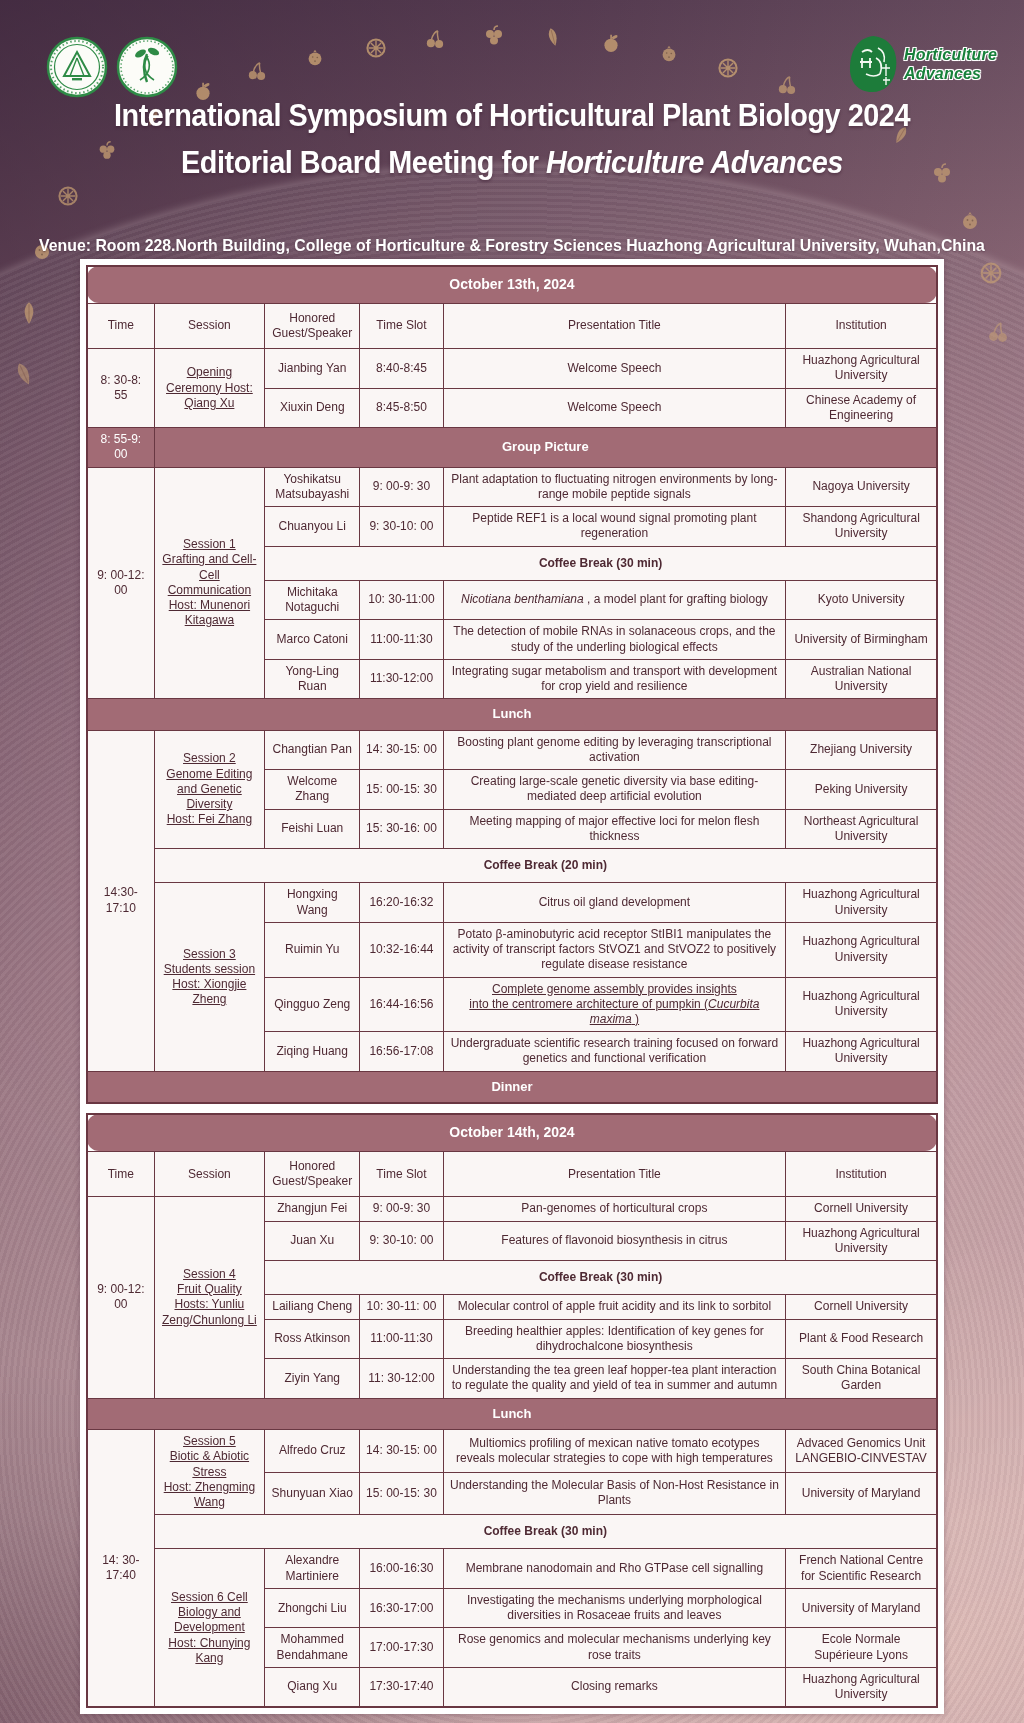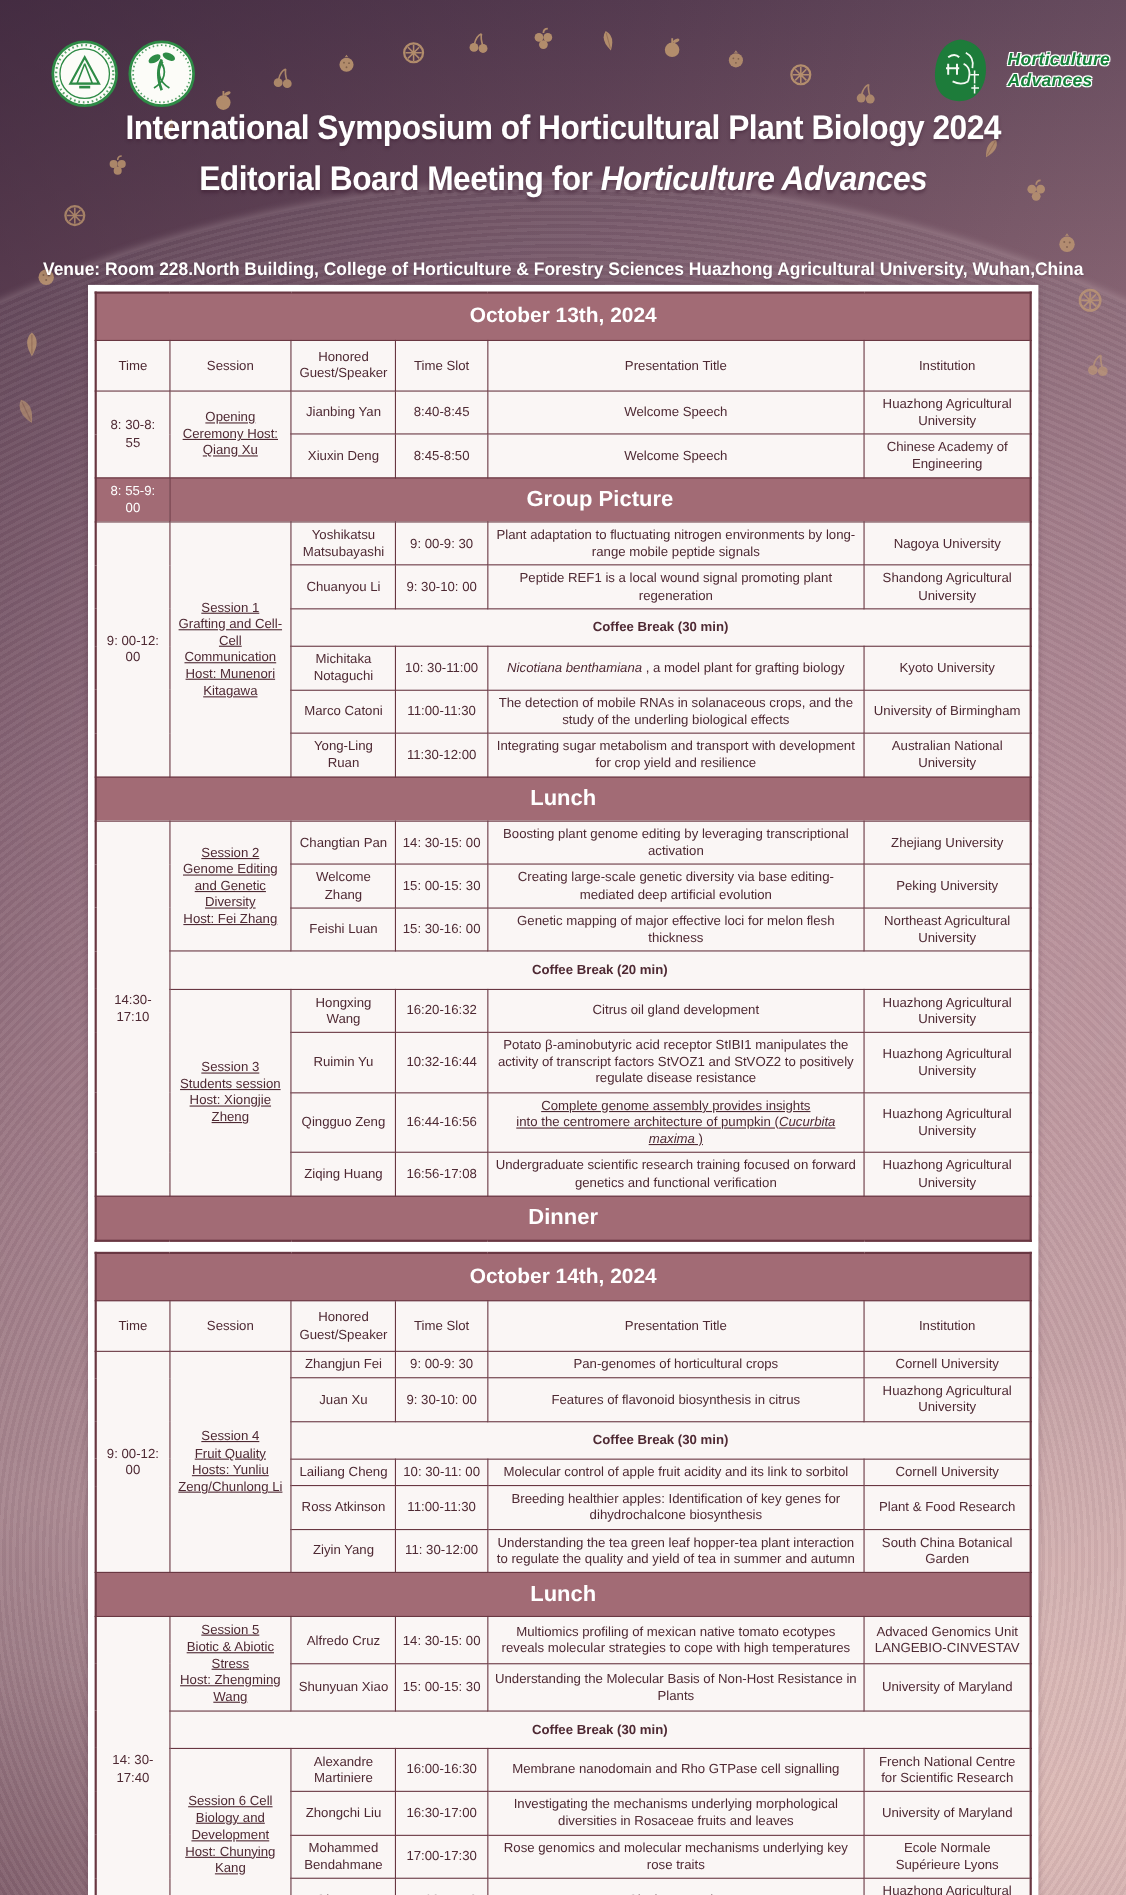--- a/index.html
+++ b/index.html
@@ -16,21 +16,21 @@
     position:absolute;left:50%;top:166px;width:2500px;height:2500px;margin-left:-1250px;
     border-radius:50%;z-index:0;pointer-events:none;
     background:
       radial-gradient(circle at 50% 22%, rgba(255,245,245,.14), rgba(255,245,245,.04) 45%, rgba(120,80,100,.06) 70%),
       repeating-radial-gradient(circle at 50% 50%, rgba(255,240,240,.05) 0 3px, rgba(70,40,60,.05) 3px 6px);
     box-shadow:0 -2px 8px rgba(255,240,240,.25);
   }
   .fr{position:absolute;color:#c9a173;z-index:1;pointer-events:none;}
   .content{position:relative;z-index:2;}
   .logo-circle{position:absolute;top:36px;z-index:3;}
-  .journal{position:absolute;top:34px;left:846px;z-index:3;display:flex;align-items:center;gap:16px;}
+  .journal{position:absolute;top:34px;left:846px;z-index:3;display:flex;align-items:center;gap:4px;}
   .journal-text{
     font-style:italic;font-weight:bold;font-size:16px;line-height:19px;color:#17803a;letter-spacing:.2px;
     text-shadow:-1px -1px 0 #fff,1px -1px 0 #fff,-1px 1px 0 #fff,1px 1px 0 #fff,0 0 2px #fff;
   }
   .title{
     position:absolute;top:92px;left:0;width:100%;text-align:center;z-index:2;color:#fff;
     font-weight:bold;font-size:31px;line-height:47px;letter-spacing:-.5px;
     transform:scaleX(.93);text-shadow:0 2px 3px rgba(55,25,45,.45);
   }
   .title .it{font-style:italic;}
@@ -44,22 +44,22 @@
   }
   table.sched{width:100%;border-collapse:collapse;table-layout:fixed;border:2px solid #693742;}
   table.sched + table.sched{margin-top:9px;}
   .sched td,.sched th{
     border:1px solid #693742;background:#faf6f5;color:#4e2933;
     font-size:12px;line-height:1.27;text-align:center;vertical-align:middle;
     padding:4px 5px;word-wrap:break-word;
   }
   .sched th{font-weight:normal;padding:7px 4px;}
   .band{background:#a26b75 !important;color:#fff !important;font-weight:bold;}
-  td.date-band{font-size:19px;padding:9px 4px;}
-  td.meal-band,td.gp-band{font-size:20px;padding:7px 4px;}
+  td.date-band{font-size:14px;padding:9px 4px;border-radius:12px;}
+  td.meal-band,td.gp-band{font-size:13px;padding:7px 4px;}
   td.band-time{background:#a26b75 !important;color:#fff !important;font-size:12px;}
   td.coffee{font-weight:bold;font-size:12px;padding:9px 4px;}
   .pre{white-space:pre-line;text-decoration:underline;}
   td.title-cell i{font-style:italic;}
 </style>
 </head>
 <body>
 
 <div class="dome"></div>
 
@@ -300,21 +300,21 @@
         </tr>
         <tr>
           <td>Welcome Zhang</td>
           <td>15: 00-15: 30</td>
           <td class="title-cell">Creating large-scale genetic diversity via base editing-mediated deep artificial evolution</td>
           <td>Peking University</td>
         </tr>
         <tr>
           <td>Feishi Luan</td>
           <td>15: 30-16: 00</td>
-          <td class="title-cell">Genetic mapping of major effective loci for melon flesh thickness</td>
+          <td class="title-cell">Meeting mapping of major effective loci for melon flesh thickness</td>
           <td>Northeast Agricultural University</td>
         </tr>
         <tr>
           <td colspan="5" class="coffee">Coffee Break (20 min)</td>
         </tr>
         <tr>
           <td rowspan="4" class="pre">Session 3
 Students session
 Host: Xiongjie Zheng</td>
           <td>Hongxing Wang</td>

